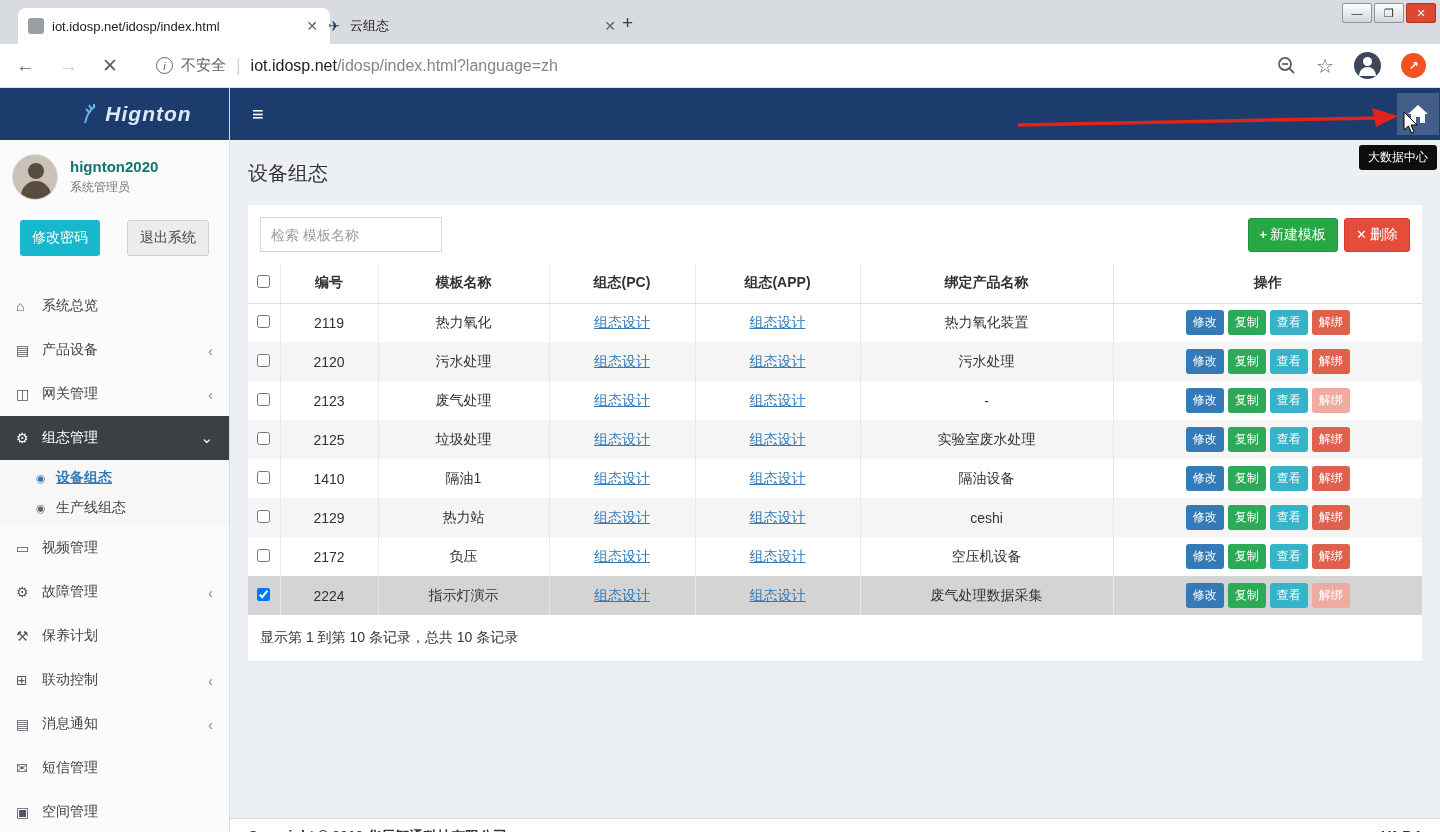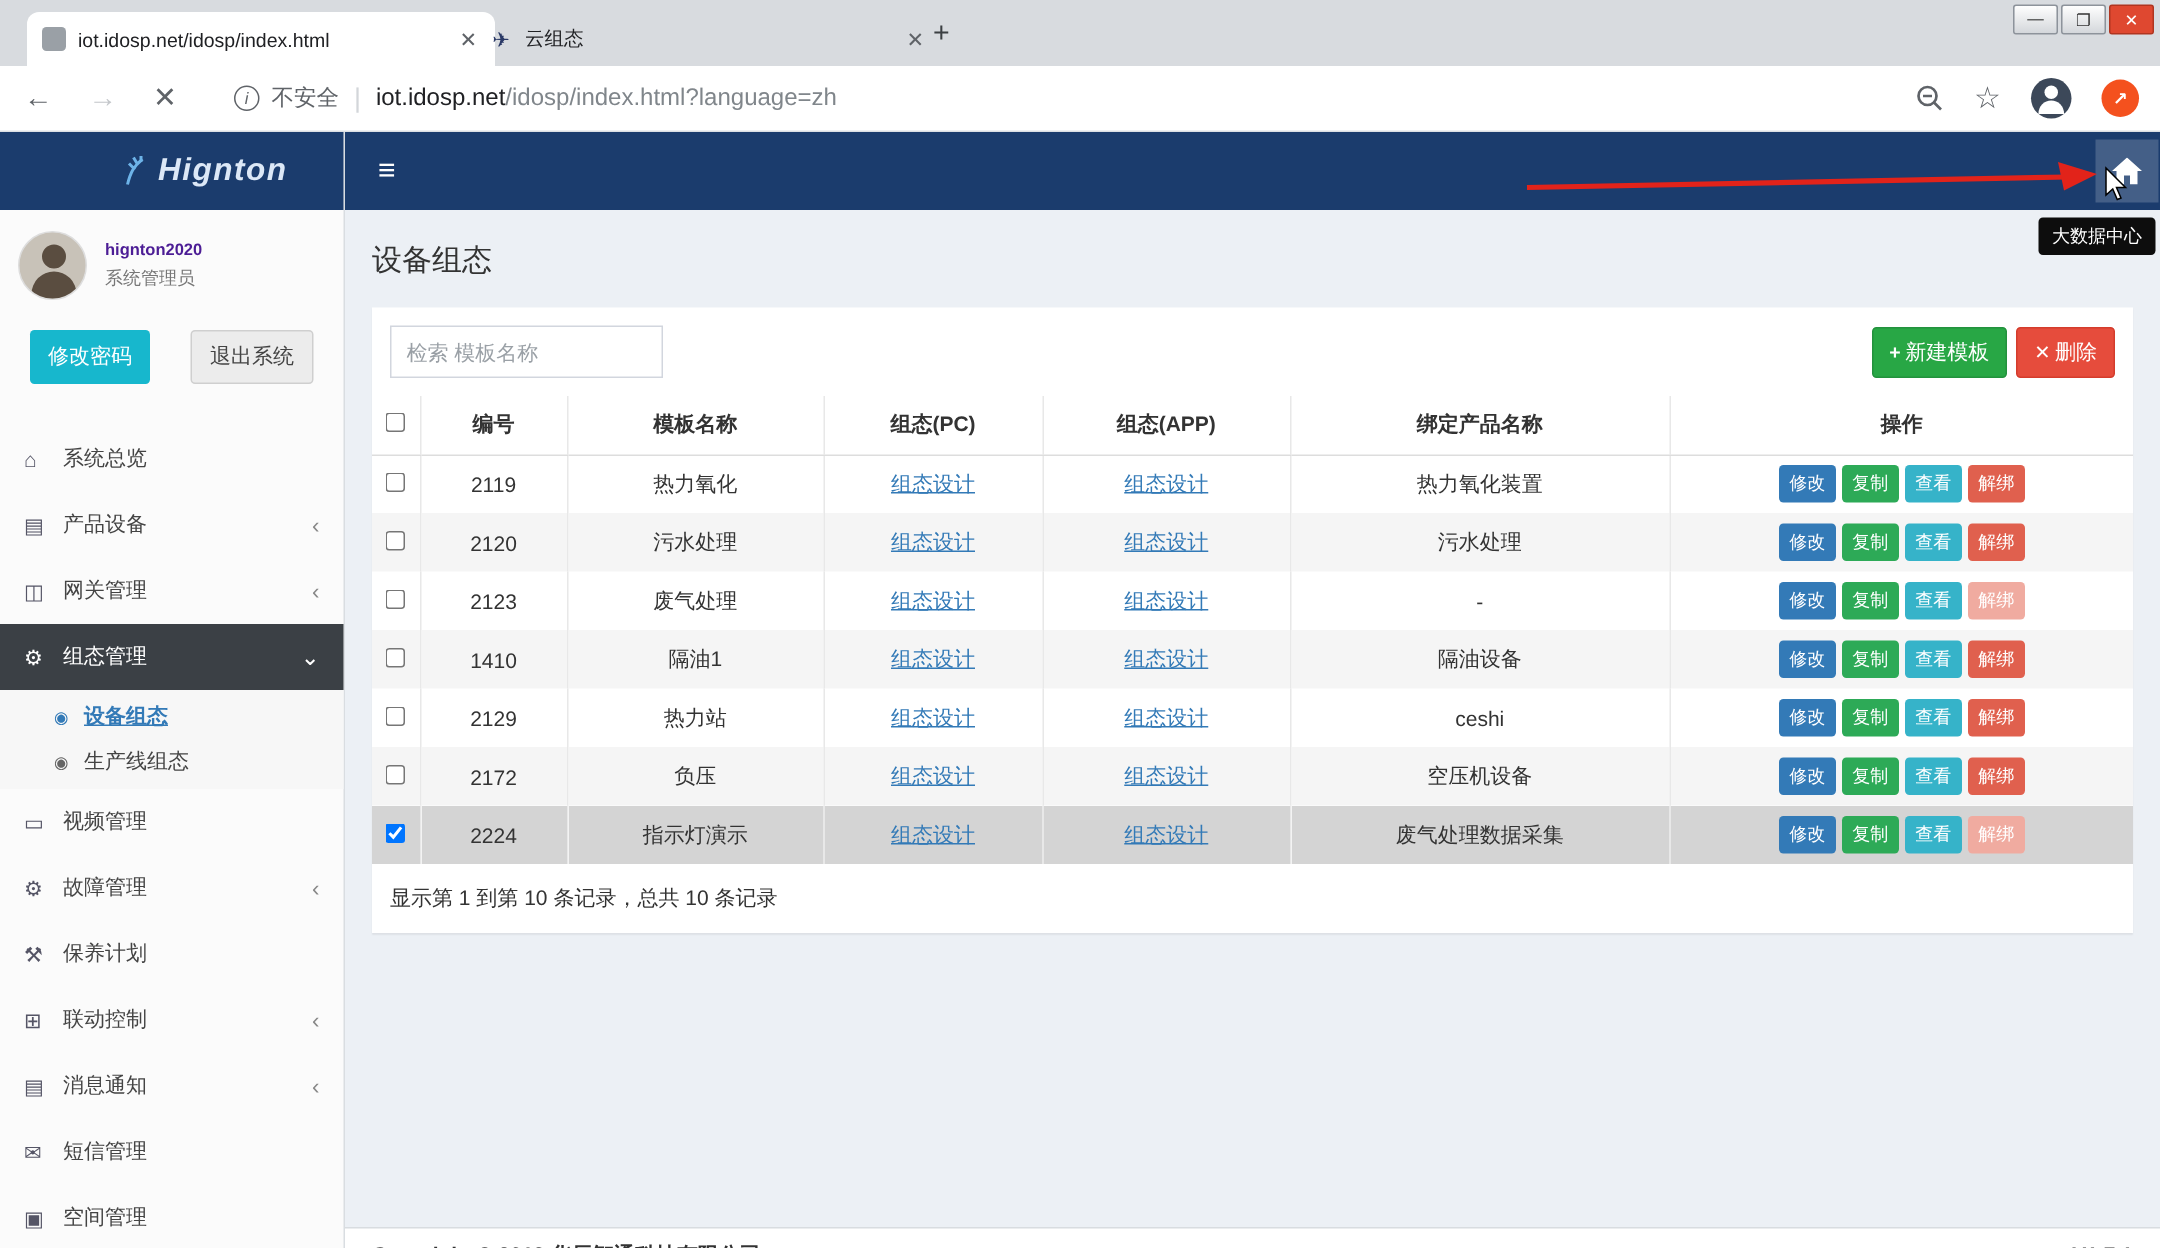--- a/index.html
+++ b/index.html
@@ -41,21 +41,21 @@
   .app { position:absolute; top:88px; left:0; right:0; bottom:0; display:flex; }
 
   .sidebar { width:230px; background:#fbfbfb; border-right:1px solid #d9dde1; display:flex; flex-direction:column; }
   .side-logo { height:52px; background:#1b3c6d; display:flex; align-items:center; justify-content:center; gap:4px; flex:none;padding-left:44px; }
   .logo-text { color:#dce8f7; font-size:21px; font-weight:bold; font-style:italic; letter-spacing:1px; }
   .logo-antler { stroke:#6db3e8; fill:none; stroke-width:2; }
   .user-panel { display:flex; align-items:center; gap:12px; padding:14px 12px 10px; }
   .user-avatar { width:46px; height:46px; border-radius:50%; background:#c8c2b8; position:relative; overflow:hidden; flex:none; border:1px solid #ddd; }
   .user-avatar::before { content:""; position:absolute; left:15px; top:8px; width:16px; height:16px; border-radius:50%; background:#5a4d40; }
   .user-avatar::after { content:""; position:absolute; left:8px; top:26px; width:30px; height:20px; border-radius:15px 15px 0 0; background:#5a4d40; }
-  .user-name { font-size:11px; font-weight:bold; color:#4c1d95; }
+  .user-name { font-size:15px; font-weight:bold; color:#0f766e; }
   .user-role { font-size:12px; color:#777; margin-top:4px; }
   .side-btns { display:flex; justify-content:space-between; padding:10px 20px 14px 20px; }
   .btn-pass { background:#17b7cd; color:#fff; border:none; border-radius:3px; padding:8px 12px; font-size:14px; cursor:pointer; }
   .btn-logout { background:#ececec; color:#444; border:1px solid #cfcfcf; border-radius:3px; padding:8px 12px; font-size:14px; cursor:pointer; }
 
   .menu { list-style:none; margin-top:14px; }
   .menu-item { height:44px; display:flex; align-items:center; padding:0 16px; font-size:14px; color:#444; cursor:pointer; }
   .mi-icon { width:26px; color:#556; font-size:14px; flex:none; }
   .mi-label { flex:1; }
   .mi-chevron { color:#888; font-size:15px; }
@@ -306,20 +306,29 @@
                   <td><input type="checkbox" style=""></td>
                   <td>2123</td>
                   <td>废气处理</td>
                   <td><a class="config-link">组态设计</a></td>
                   <td><a class="config-link">组态设计</a></td>
                   <td>-</td>
                   <td class="actions"><span class="action-btn btn-edit">修改</span><span class="action-btn btn-copy">复制</span><span class="action-btn btn-view">查看</span><span class="action-btn btn-unbind disabled">解绑</span></td>
                 </tr>
                 <tr>
                   <td><input type="checkbox" style=""></td>
+                  <td>2125</td>
+                  <td>垃圾处理</td>
+                  <td><a class="config-link">组态设计</a></td>
+                  <td><a class="config-link">组态设计</a></td>
+                  <td>实验室废水处理</td>
+                  <td class="actions"><span class="action-btn btn-edit">修改</span><span class="action-btn btn-copy">复制</span><span class="action-btn btn-view">查看</span><span class="action-btn btn-unbind">解绑</span></td>
+                </tr>
+                <tr>
+                  <td><input type="checkbox" style=""></td>
                   <td>1410</td>
                   <td>隔油1</td>
                   <td><a class="config-link">组态设计</a></td>
                   <td><a class="config-link">组态设计</a></td>
                   <td>隔油设备</td>
                   <td class="actions"><span class="action-btn btn-edit">修改</span><span class="action-btn btn-copy">复制</span><span class="action-btn btn-view">查看</span><span class="action-btn btn-unbind">解绑</span></td>
                 </tr>
                 <tr>
                   <td><input type="checkbox" style=""></td>
                   <td>2129</td>

